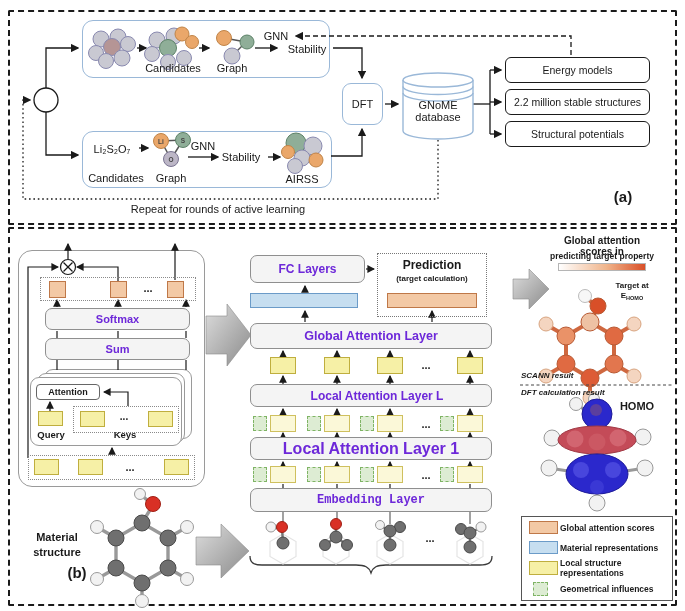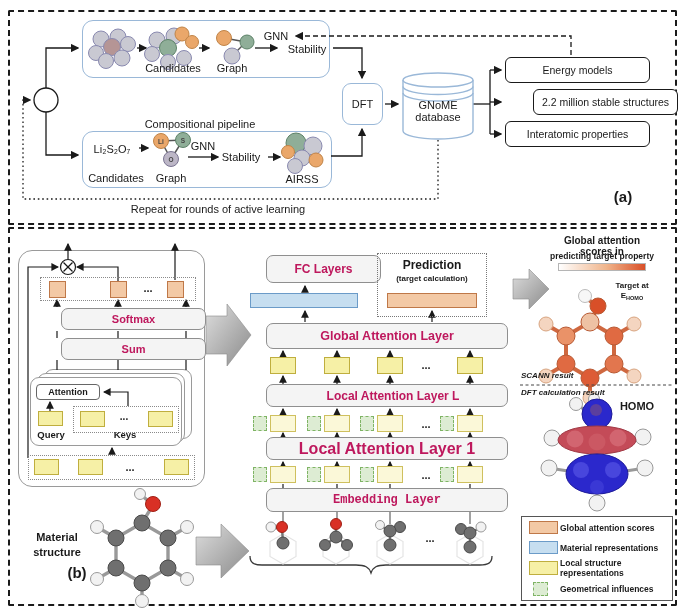--- a/index.html
+++ b/index.html
@@ -2,21 +2,21 @@
 <html><head>
 <meta charset="utf-8">
 <style>
   html,body{margin:0;padding:0;background:#fff;}
   #fig{position:relative;width:685px;height:611px;background:#fff;overflow:hidden;
        font-family:"Liberation Sans","DejaVu Sans",sans-serif;color:#1a1a1a;}
   .a{position:absolute;box-sizing:border-box;}
   .ctr{display:flex;align-items:center;justify-content:center;text-align:center;}
   .panelborder{border:2px dashed #1a1a1a;border-radius:2px;}
   .pipe{background:#fff;border:1.4px solid #9ab8d8;border-radius:11px;}
-  .bar{background:#f4f4f4;border:1.2px solid #8f8f8f;border-radius:7px;font-weight:600;color:#be185d;margin-left:16px;}
+  .bar{background:#f4f4f4;border:1.2px solid #8f8f8f;border-radius:7px;font-weight:600;color:#6d28d9;}
   .obox{background:#fff;border:1.4px solid #1a1a1a;border-radius:6px;font-size:10.5px;}
   .ys{background:#f6f0a6;border:1.1px solid #bfae3e;}
   .ysl{background:#fbf8d8;border:1.1px solid #cfc05e;}
   .os{background:#f3c9a5;border:1.2px solid #bf7848;}
   .gsq{background:#ddecd3;border:1.3px dashed #7fb465;}
   .dotr{border:1.1px dotted #8a8a8a;background:transparent;}
   .panelcard{background:#fff;border:1.2px solid #9a9a9a;border-radius:9px;}
   .t11{font-size:11px;}
   .sm6{font-weight:600;}
   .it{font-style:italic;font-weight:600;font-size:8px;}
@@ -330,38 +330,37 @@
         <circle cx="613" cy="470" r="8" fill="#4846dd"></circle>
         <circle cx="597" cy="487" r="7" fill="#3a38d5"></circle>
     </g>
   </svg>
 
   <div class="a ctr t11" style="left:139px;top:61px;width:68px;height:13px;">Candidates</div>
   <div class="a ctr t11" style="left:206px;top:61px;width:52px;height:13px;">Graph</div>
   <div class="a ctr t11" style="left:258px;top:29px;width:36px;height:13px;">GNN</div>
   <div class="a ctr t11" style="left:282px;top:42px;width:50px;height:13px;">Stability</div>
 
-  <div class="a ctr t11" style="left:115px;top:117px;width:170px;height:13px;">Compositional pipeline</div>
   <div class="a ctr t11" style="left:86px;top:142px;width:52px;height:13px;">Li₂S₂O₇</div>
   <div class="a ctr t11" style="left:88px;top:171px;width:56px;height:13px;">Candidates</div>
   <div class="a ctr t11" style="left:146px;top:171px;width:50px;height:13px;">Graph</div>
   <div class="a ctr t11" style="left:188px;top:139px;width:30px;height:13px;">GNN</div>
   <div class="a ctr t11" style="left:216px;top:150px;width:50px;height:13px;">Stability</div>
   <div class="a ctr t11" style="left:278px;top:172px;width:48px;height:13px;">AIRSS</div>
   <div class="a ctr" style="left:153px;top:136px;width:16px;height:10px;font-size:6.5px;font-weight:600;color:#444;">Li</div>
   <div class="a ctr" style="left:175px;top:135px;width:16px;height:10px;font-size:6.5px;font-weight:600;color:#444;">S</div>
   <div class="a ctr" style="left:163px;top:154px;width:16px;height:10px;font-size:6.5px;font-weight:600;color:#444;">O</div>
 
   <div class="a ctr t11" style="left:342px;top:83px;width:41px;height:42px;background:#fff;border:1.4px solid #9ab8d8;border-radius:9px;">DFT</div>
   <div class="a ctr t11" style="left:403px;top:99px;width:70px;height:12px;">GNoME</div>
   <div class="a ctr t11" style="left:403px;top:111px;width:70px;height:12px;">database</div>
 
   <div class="a ctr obox" style="left:505px;top:57px;width:145px;height:26px;">Energy models</div>
-  <div class="a ctr obox" style="left:505px;top:89px;width:145px;height:26px;margin-left:28px;">2.2 million stable structures</div>
-  <div class="a ctr obox" style="left:505px;top:121px;width:145px;height:26px;">Interatomic properties</div>
+  <div class="a ctr obox" style="left:505px;top:89px;width:145px;height:26px;">2.2 million stable structures</div>
+  <div class="a ctr obox" style="left:505px;top:121px;width:145px;height:26px;">Structural potentials</div>
 
   <div class="a ctr t11" style="left:48px;top:202px;width:340px;height:14px;">Repeat for rounds of active learning</div>
   <div class="a ctr" style="left:600px;top:187px;width:46px;height:18px;font-size:15px;font-weight:700;">(a)</div>
 
   <div class="a dotr" style="left:40px;top:277px;width:156px;height:24px;"></div>
   <div class="a os" style="left:49px;top:281px;width:17px;height:17px;"></div>
   <div class="a os" style="left:110px;top:281px;width:17px;height:17px;"></div>
   <div class="a os" style="left:167px;top:281px;width:17px;height:17px;"></div>
   <div class="a ctr" style="left:136px;top:281px;width:24px;height:13px;font-weight:700;font-size:11px;">...</div>
   <div class="a ctr bar" style="left:45px;top:308px;width:145px;height:22px;font-size:11px;">Softmax</div>

